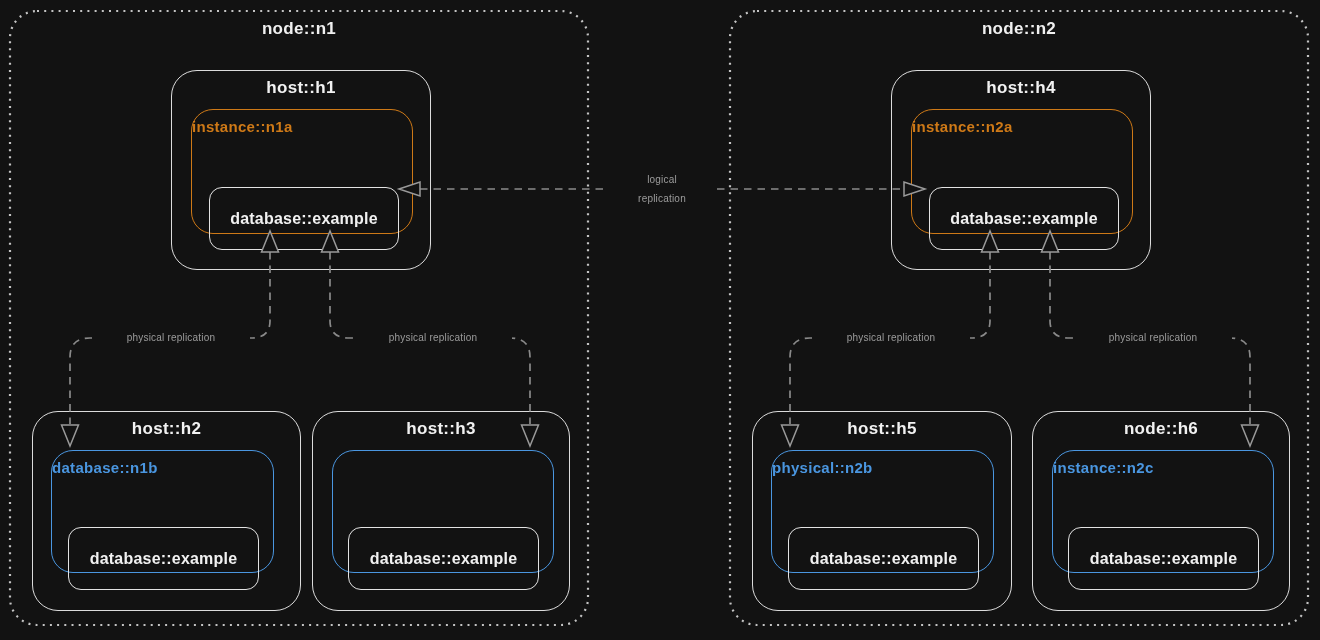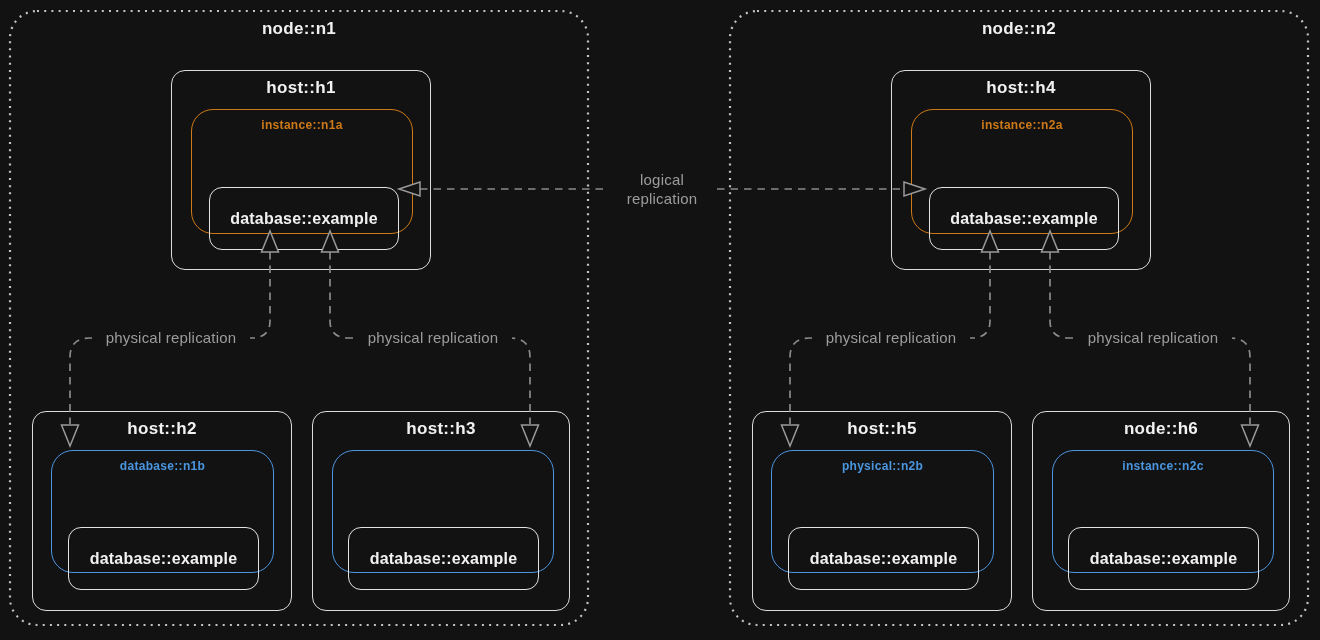--- a/index.html
+++ b/index.html
@@ -1,31 +1,31 @@
 <!DOCTYPE html>
 <html><head>
 <meta charset="utf-8">
 <style>
   html,body{margin:0;padding:0;background:#121212;}
   .canvas{position:relative;width:1320px;height:640px;background:#121212;overflow:hidden;
           font-family:Liberation Sans, sans-serif;}
   .layer{position:absolute;left:0;top:0;width:1320px;height:640px;pointer-events:none;}
   .node-label{position:absolute;text-align:center;font-size:17px;font-weight:bold;color:#f0f0f0;letter-spacing:.3px;}
-  .host{position:absolute;border:1.6px solid #dcdcdc;border-radius:14px;}
+  .host{position:absolute;border:1.6px solid #dcdcdc;border-radius:26px;}
   .instance{position:absolute;border:1.6px solid;border-radius:22px;}
   .instance.orange{border-color:#CE7917;color:#CE7917;}
   .instance.blue{border-color:#4A96E0;color:#4A96E0;}
   .db{position:absolute;border:1.6px solid #e3e3e3;border-radius:13px;
       display:flex;align-items:center;justify-content:center;margin-top:31px;}
   .host-label{position:absolute;top:7px;left:0;right:0;text-align:center;
       font-size:17px;font-weight:bold;color:#f1f1f1;letter-spacing:.3px;}
-  .inst-label{position:absolute;top:8px;left:0;right:0;text-align:center;
-      font-size:12px;font-weight:bold;color:inherit;letter-spacing:.3px;}
+  .inst-label{position:absolute;top:8px;left:0;right:0;text-align:left;
+      font-size:15px;font-weight:bold;color:inherit;letter-spacing:.3px;}
   .db-label{font-size:16px;font-weight:bold;color:#f1f1f1;letter-spacing:.2px;}
-  .edge-label{position:absolute;font-size:15px;line-height:16px;color:#9c9c9c;
+  .edge-label{position:absolute;font-size:10px;line-height:16px;color:#9c9c9c;
       background:#121212;text-align:center;padding:1px 2px;letter-spacing:.2px;}
   .edge-label.two-line{line-height:19px;}
   .node-border{fill:none;stroke:#c4c4c4;stroke-width:2.2;stroke-dasharray:2 5.2;}
   .edge-path{fill:none;stroke:#8a8a8a;stroke-width:1.7;stroke-dasharray:7.5 6;}
   .arrowhead{fill:#121212;stroke:#9a9a9a;stroke-width:1.5;}
 </style>
 </head>
 <body>
 
 <div class="canvas">
@@ -41,21 +41,21 @@
   <div class="host" style="left:171px;top:70px;width:258px;height:198px;">
     <div class="host-label">host::h1</div>
     <div class="instance orange" style="left:19px;top:38px;width:220px;height:123px;">
       <div class="inst-label">instance::n1a</div>
       <div class="db" style="left:17px;top:46px;width:188px;height:61px;">
         <span class="db-label">database::example</span>
       </div>
     </div>
   </div>
 
-  <div class="host" style="left:32px;top:411px;width:258px;height:198px;">
+  <div class="host" style="left:32px;top:411px;width:258px;height:198px;padding-left:9px;">
     <div class="host-label">host::h2</div>
     <div class="instance blue" style="left:18px;top:38px;width:221px;height:121px;">
       <div class="inst-label">database::n1b</div>
       <div class="db" style="left:16px;top:45px;width:189px;height:61px;">
         <span class="db-label">database::example</span>
       </div>
     </div>
   </div>
 
   <div class="host" style="left:312px;top:411px;width:256px;height:198px;">

